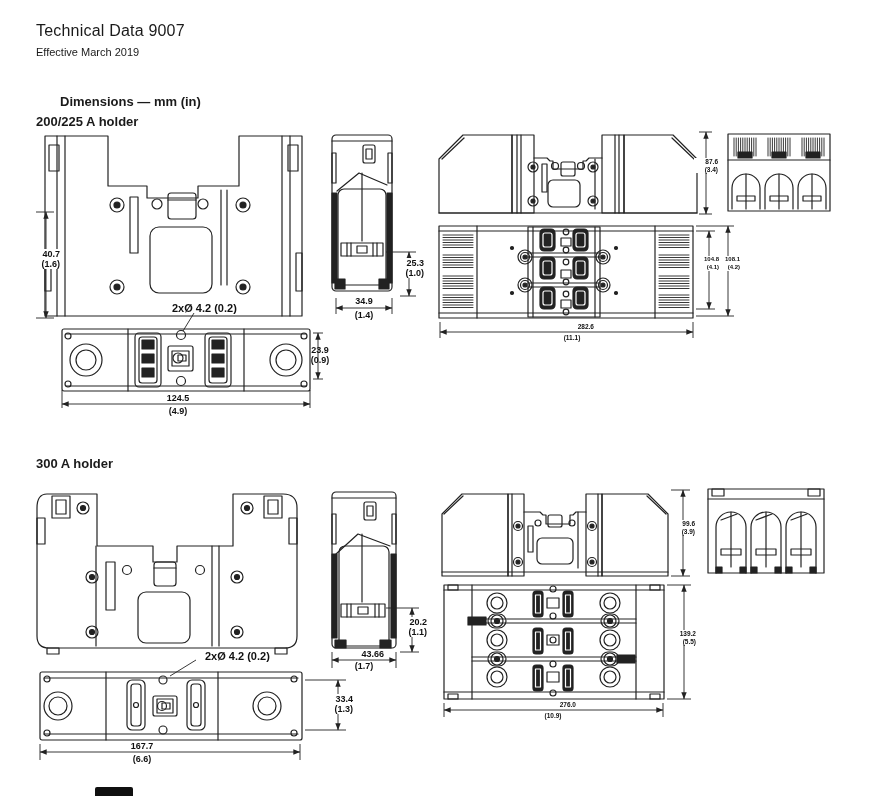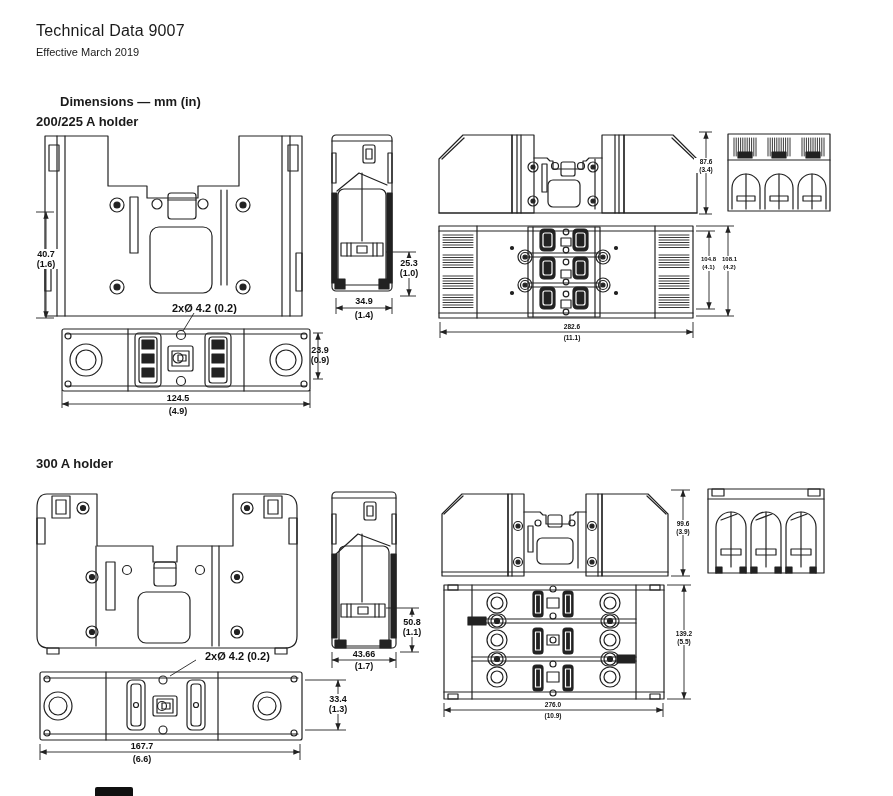--- a/index.html
+++ b/index.html
@@ -8,21 +8,21 @@
   .abs{position:absolute;}
   .title{font-size:16px;letter-spacing:.2px;}
   .sub{font-size:11px;}
   .h2{font-size:13px;font-weight:bold;}
   .cap{font-size:13px;}
   
   .dl{position:absolute;font-size:9px;font-weight:bold;line-height:10px;text-align:center;color:#111;}
   .dl span{display:block;}
   .dls{position:absolute;font-size:6.5px;font-weight:bold;line-height:7.5px;text-align:center;color:#111;}
   .dls span{display:block;}
-  .bgw{background:#fff;}
+  .bgw{background:#fff;text-align:right;}
   .callout{position:absolute;font-size:11px;font-weight:bold;color:#111;white-space:nowrap;}
   svg{display:block;}
   .lineart{stroke:#222;fill:none;stroke-width:1.2;stroke-linejoin:round;stroke-linecap:round;}
   #footerbar{position:absolute;left:95px;top:787px;width:38px;height:9px;background:#101010;border-radius:2px 2px 0 0;}
 </style>
 </head>
 <body>
 
 <div id="page">
 
@@ -591,21 +591,21 @@
     <span>33.4</span>
     <span>(1.3)</span>
   </div>
   <div class="dl" style="left:120px;top:741px;width:44px;">
     <span>167.7</span>
   </div>
   <div class="dl" style="left:120px;top:754px;width:44px;">
     <span>(6.6)</span>
   </div>
   <div class="dl bgw" style="left:397px;top:617px;width:30px;">
-    <span>50.8</span>
+    <span>20.2</span>
     <span>(1.1)</span>
   </div>
   <div class="dl bgw" style="left:344px;top:649px;width:40px;">
     <span>43.66</span>
   </div>
   <div class="dl" style="left:344px;top:661px;width:40px;">
     <span>(1.7)</span>
   </div>
   <div class="dls bgw" style="left:671px;top:520px;width:24px;">
     <span>99.6</span>

